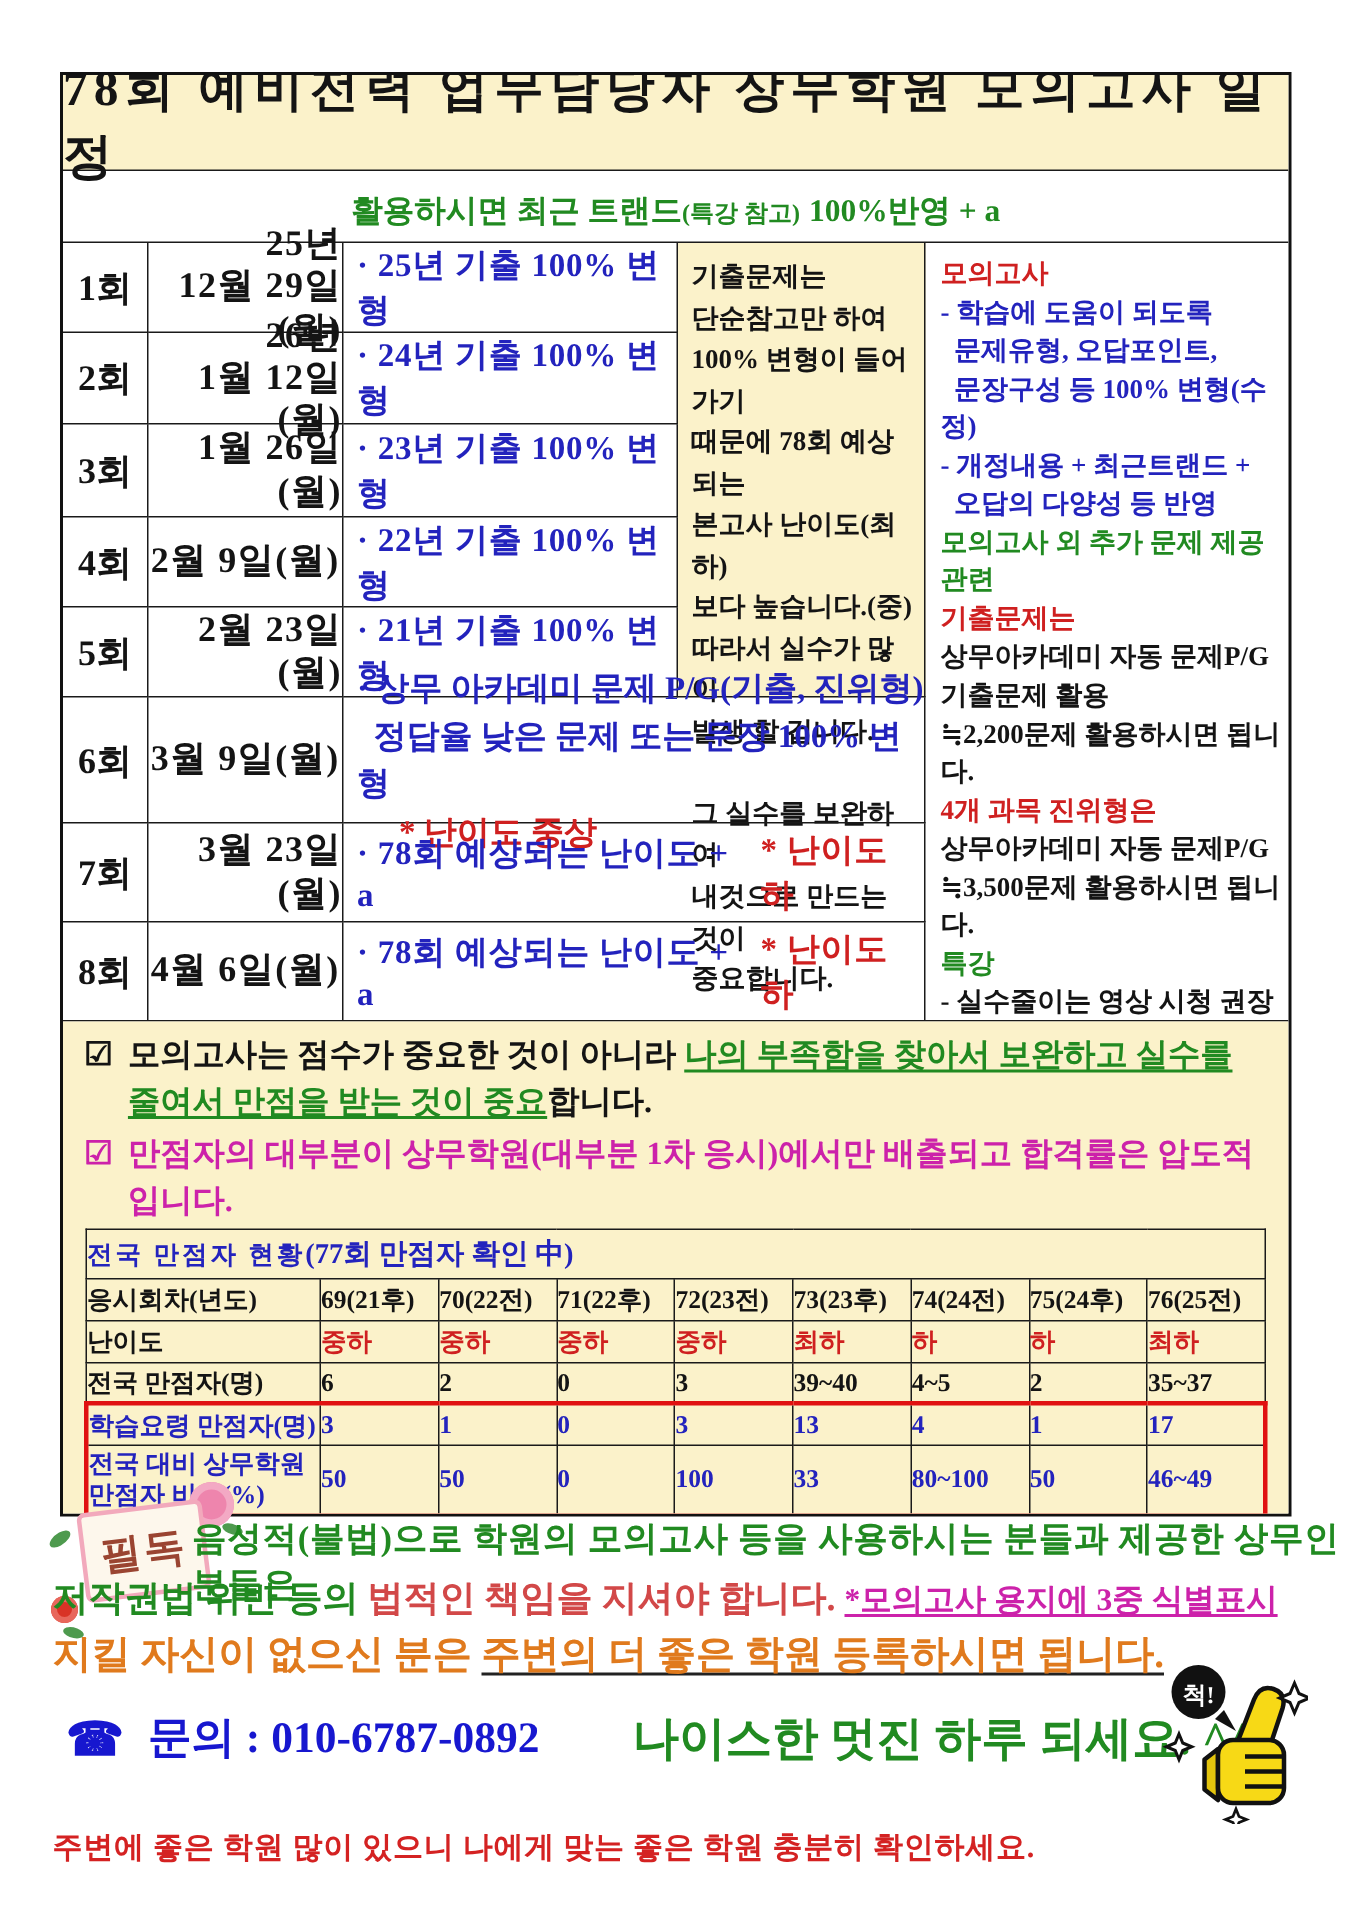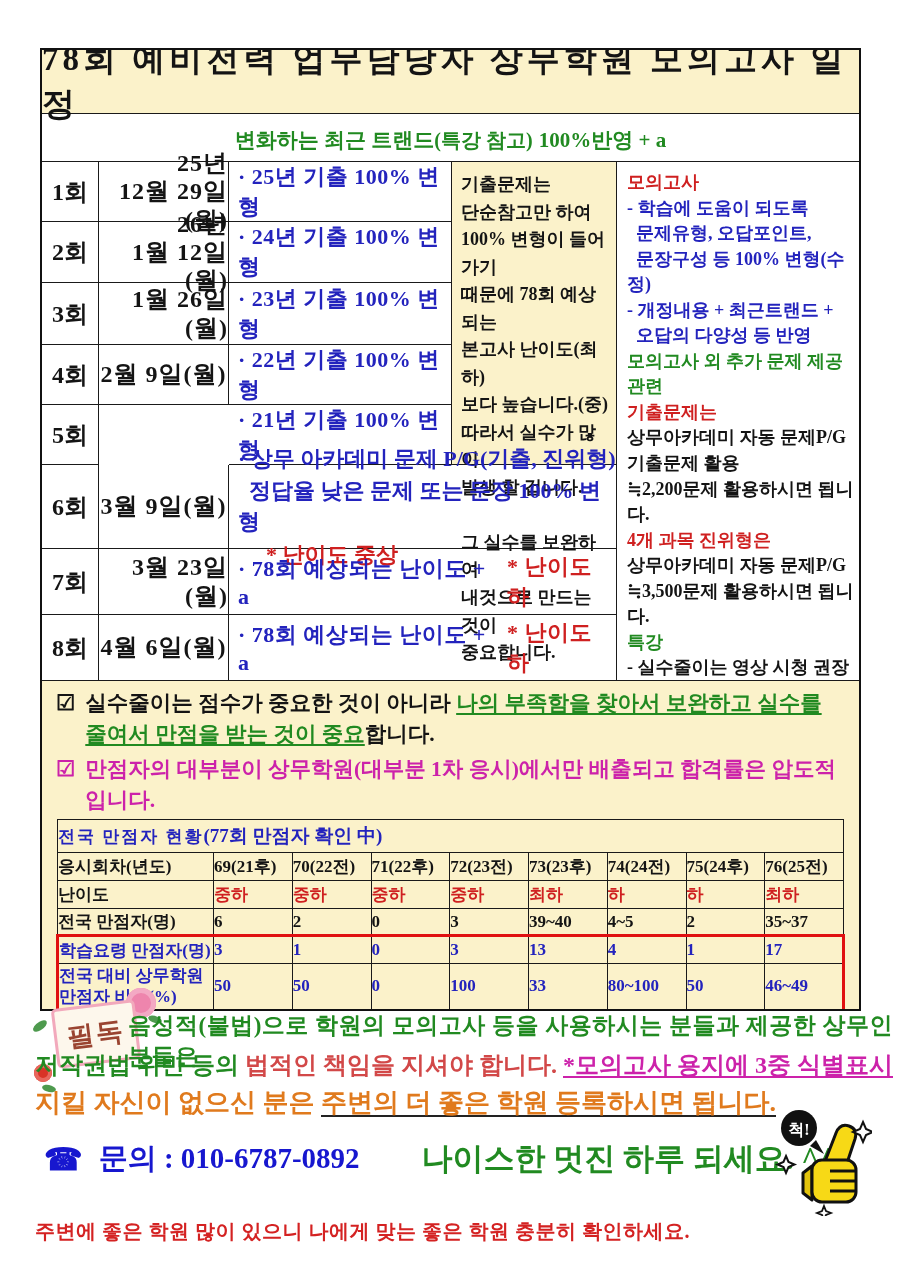--- a/index.html
+++ b/index.html
@@ -30,21 +30,21 @@
     height: 64px; flex: 0 0 64px; background: var(--cream);
     border-bottom: 1.5px solid var(--line);
     display: flex; align-items: center; justify-content: center;
     font-size: 33px; letter-spacing: 4px;
   }
   .subtitle-row {
     height: 48px; flex: 0 0 48px; border-bottom: 1.5px solid var(--line);
     display: flex; align-items: baseline; justify-content: center; padding-top: 12px;
     color: var(--green); font-size: 21px;
   }
-  .subtitle-row .paren { font-size: 20px; }
+  .subtitle-row .paren { font-size: 16px; }
   .subtitle-row .tail { margin-left: 6px; }
 
   .schedule {
     flex: 0 0 518px;
     display: grid;
     grid-template-columns: 57px 130px 223px 165px 1fr;
     grid-template-rows: 60px 61px 62px 60px 60px 84px 66px 65px;
     border-bottom: 1.5px solid var(--line);
   }
   .cell {
@@ -121,39 +121,39 @@
   .fl-red  { left: 2px; bottom: 10px; width: 18px; height: 18px; background: #d93326; box-shadow: inset 0 0 0 4px #e8675c; }
   .leaf { position: absolute; background: #4e9a4e; border-radius: 60% 40% 60% 40%; }
   .leaf1 { left: 0; top: 34px; width: 16px; height: 8px; transform: rotate(-30deg); }
   .leaf2 { right: 0; top: 28px; width: 14px; height: 7px; transform: rotate(25deg); }
   .leaf3 { left: 10px; bottom: 0; width: 14px; height: 7px; transform: rotate(20deg); }
 
   .f-line1 { position: absolute; left: 128px; top: 1010px; color: var(--green); font-size: 23px; letter-spacing: 0.5px; }
   .f-line2 { position: absolute; left: 35px; top: 1049px; font-size: 24px; }
   .f-line2 .g { color: var(--green); }
   .f-line2 .r { color: #d24848; }
-  .f-line2 .m { color: var(--magenta); font-size: 24px; text-decoration: underline; text-underline-offset: 3px; }
+  .f-line2 .m { color: var(--magenta); font-size: 21px; text-decoration: underline; text-underline-offset: 3px; }
   .f-line3 { position: absolute; left: 35px; top: 1085px; color: var(--orange); font-size: 26px; }
   .f-line3 .u { text-decoration: underline; text-underline-offset: 4px; text-decoration-color: #222; }
   .contact { position: absolute; left: 44px; top: 1138px; font-size: 29px; color: #1717cf; display: flex; align-items: center; }
   .contact .phone { font-size: 31px; margin-right: 16px; }
   .contact .greet { color: var(--green); font-size: 31px; margin-left: 62px; }
   .closing { position: absolute; left: 35px; top: 1218px; color: #d42222; font-size: 20px; letter-spacing: 0.5px; }
   .stamp { position: absolute; left: 772px; top: 1104px; width: 100px; height: 112px; }
 </style>
 </head>
 <body>
 
 <div class="page">
   <div class="frame">
 
     <div class="title-row">78회 예비전력 업무담당자 상무학원 모의고사 일정</div>
 
     <div class="subtitle-row">
-      <span>변화하는 최근 트랜드</span>
+      <span>활용하시면 최근 트랜드</span>
         <span class="paren">(특강 참고)</span>
       <span class="tail">100%반영 + a</span>
     </div>
 
     <div class="schedule">
 
       <div class="cell round" style="grid-row:1">1회</div>
       <div class="cell date" style="grid-row:1">25년
 12월 29일(월)</div>
       <div class="cell desc" style="grid-row:1;grid-column:3">· 25년 기출 100% 변형</div>
@@ -165,20 +165,21 @@
 
       <div class="cell round" style="grid-row:3">3회</div>
       <div class="cell date" style="grid-row:3">1월 26일(월)</div>
       <div class="cell desc" style="grid-row:3;grid-column:3">· 23년 기출 100% 변형</div>
 
       <div class="cell round" style="grid-row:4">4회</div>
       <div class="cell date" style="grid-row:4">2월 9일(월)</div>
       <div class="cell desc" style="grid-row:4;grid-column:3">· 22년 기출 100% 변형</div>
 
       <div class="cell round" style="grid-row:5">5회</div>
+      <div class="cell date" style="grid-row:5">2월 23일(월)</div>
       <div class="cell desc" style="grid-row:5;grid-column:3">· 21년 기출 100% 변형</div>
 
       <div class="cell mid-note" style="grid-column:4;grid-row:1/6">기출문제는
 단순참고만 하여
 100% 변형이 들어가기
 때문에 78회 예상되는
 본고사 난이도(최하)
 보다 높습니다.(중)
 따라서 실수가 많이
 발생 할 겁니다.
@@ -230,21 +231,21 @@
       <div class="cell date lastrow" style="grid-row:8">4월 6일(월)</div>
       <div class="cell desc lastrow" style="grid-row:8;grid-column:3/5">
         <span>· 78회 예상되는 난이도 + a</span>
         <span class="note-red">* 난이도 하</span>
       </div>
     </div>
 
     <div class="notes">
       <div class="checkline">
         <span class="box">☑</span>
-        <span><span>실수줄이는 점수가 중요한 것이 아니라 </span><span class="greenu">나의 부족함을 찾아서 보완하고 실수를 줄여서 만점을 받는 것이 중요</span><span>합니다.</span></span>
+        <span><span>모의고사는 점수가 중요한 것이 아니라 </span><span class="greenu">나의 부족함을 찾아서 보완하고 실수를 줄여서 만점을 받는 것이 중요</span><span>합니다.</span></span>
       </div>
       <div class="checkline check2">
         <span class="box">☑</span>
         <span>만점자의 대부분이 상무학원(대부분 1차 응시)에서만 배출되고  합격률은 압도적입니다.</span>
       </div>
 
       <table class="stats">
         <colgroup>
           <col style="width:156px">
           <col>

